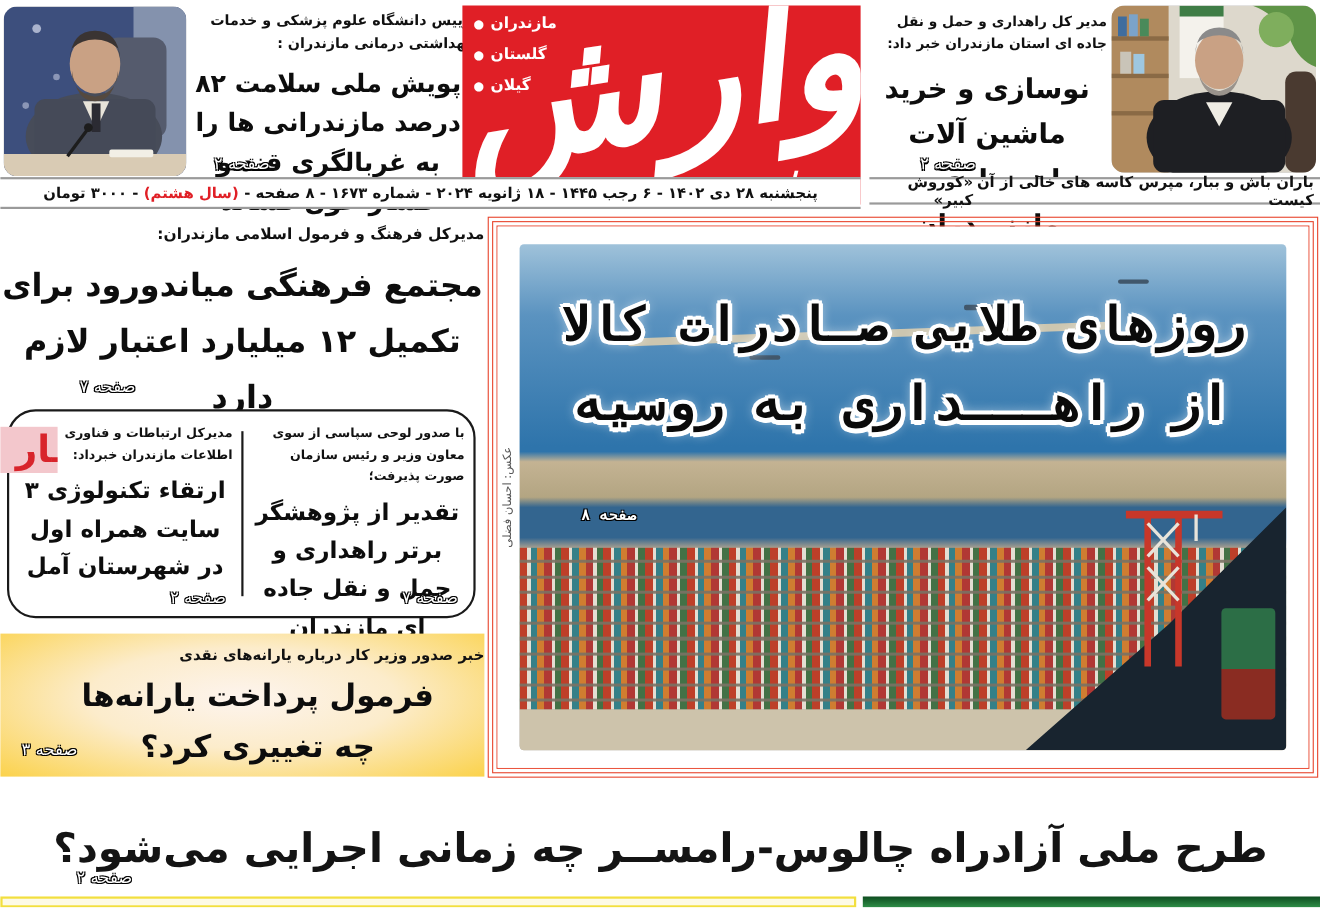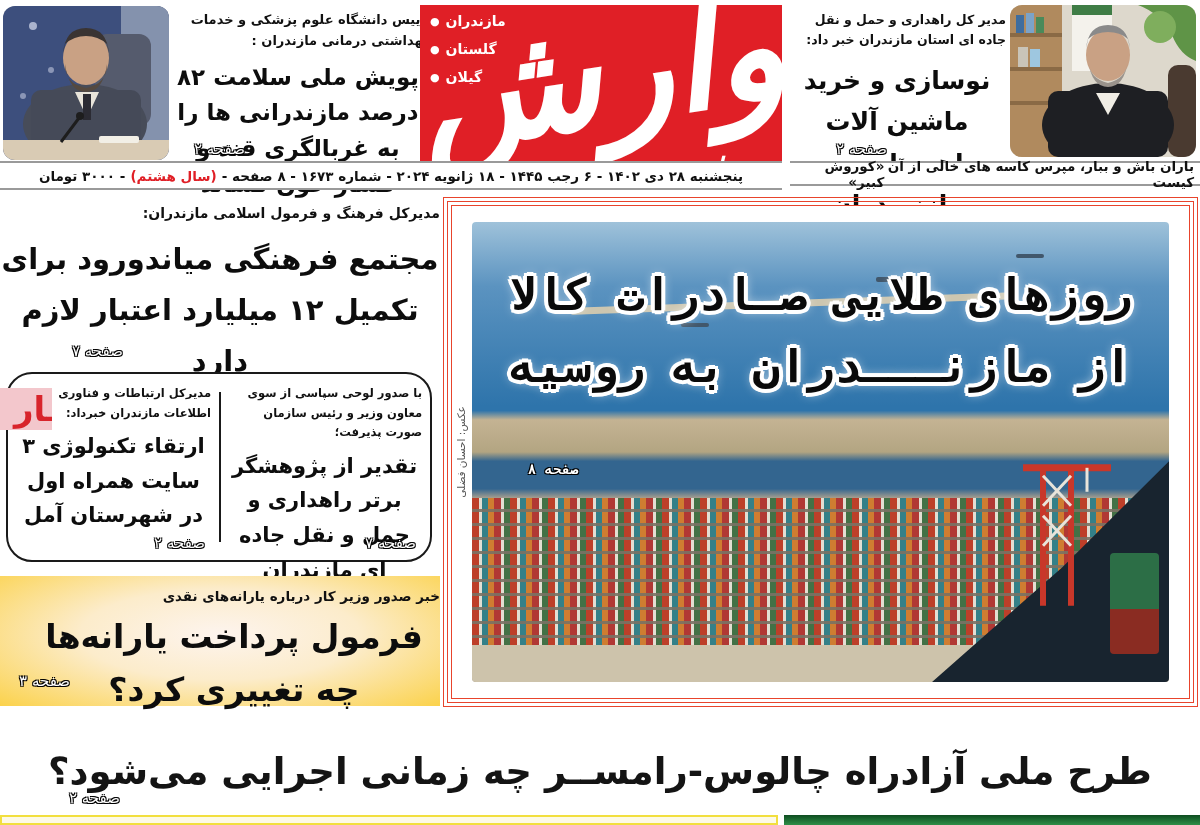--- a/index.html
+++ b/index.html
@@ -65,21 +65,21 @@
     left:0;top:388px;width:52px;height:42px;background:#f3c7cc;overflow:hidden;
     display:flex;align-items:center;justify-content:flex-start;
   }
   .stamp span{color:#d8242b;font-weight:bold;font-size:34px;line-height:1;margin-right:-6px;}
   .subsidy-box{
     left:0;top:576px;width:440px;height:130px;
     background:radial-gradient(ellipse at 50% 45%,#fdf4ee 0%,#fceccb 45%,#fbd24b 100%);
     padding-top:10px;box-sizing:border-box;
   }
   .subsidy-box .kicker{font-size:13.5px;}
-  .subsidy-box .headline{font-size:33px;line-height:1.5;margin-top:4px;padding-left:28px;}
+  .subsidy-box .headline{font-size:28px;line-height:1.5;margin-top:4px;padding-left:28px;}
   .subsidy-page{position:absolute;right:370px;bottom:16px;text-align:right;}
   
   .main-frame{left:443px;top:197px;width:753px;height:508px;border:1px solid #e8442c;}
   .frame2{position:absolute;inset:3px;border:1px solid #e8442c;}
   .frame3{position:absolute;inset:3px;border:1px solid #e8442c;}
   .photo-wrap{position:absolute;inset:0;background:#fff;padding:16px 20px;box-sizing:border-box;}
   .port{
     position:relative;width:100%;height:100%;border-radius:4px;overflow:hidden;
     background:linear-gradient(180deg,#9fc2da 0%,#5b93c0 14%,#2e74ab 40%,#2e74ab 41%,#c4b393 43%,#b3a582 50%,#33658f 52%,#33658f 58%,#a59e8f 60%,#a59e8f 100%);
     font-family:Liberation Mono, monospace;
@@ -261,21 +261,21 @@
               <line x1="48" y1="160" x2="48" y2="20" stroke="#c8372a" stroke-width="6"></line>
               <line x1="20" y1="30" x2="48" y2="60" stroke="#e8e4da" stroke-width="3"></line>
               <line x1="48" y1="30" x2="20" y2="60" stroke="#e8e4da" stroke-width="3"></line>
               <line x1="20" y1="70" x2="48" y2="100" stroke="#e8e4da" stroke-width="3"></line>
               <line x1="48" y1="70" x2="20" y2="100" stroke="#e8e4da" stroke-width="3"></line>
               <line x1="0" y1="22" x2="88" y2="22" stroke="#c8372a" stroke-width="7"></line>
               <line x1="64" y1="22" x2="64" y2="46" stroke="#e8e4da" stroke-width="3"></line>
             </svg>
             <div class="big-overlay">
               <div>روزهای طلایی صـادرات کالا</div>
-              <div>از مازنـــدران به روسیه</div>
+              <div>از راهـــداری به روسیه</div>
             </div>
             <div class="port-pageref">صفحه ۸</div>
           </div>
         </div>
       </div>
     </div>
   </div>
 
   <div class="abs freeway">طرح ملی آزادراه چالوس-رامســر چه زمانی اجرایی می‌شود؟</div>
   <div class="abs pageref freeway-page">صفحه ۲</div>

